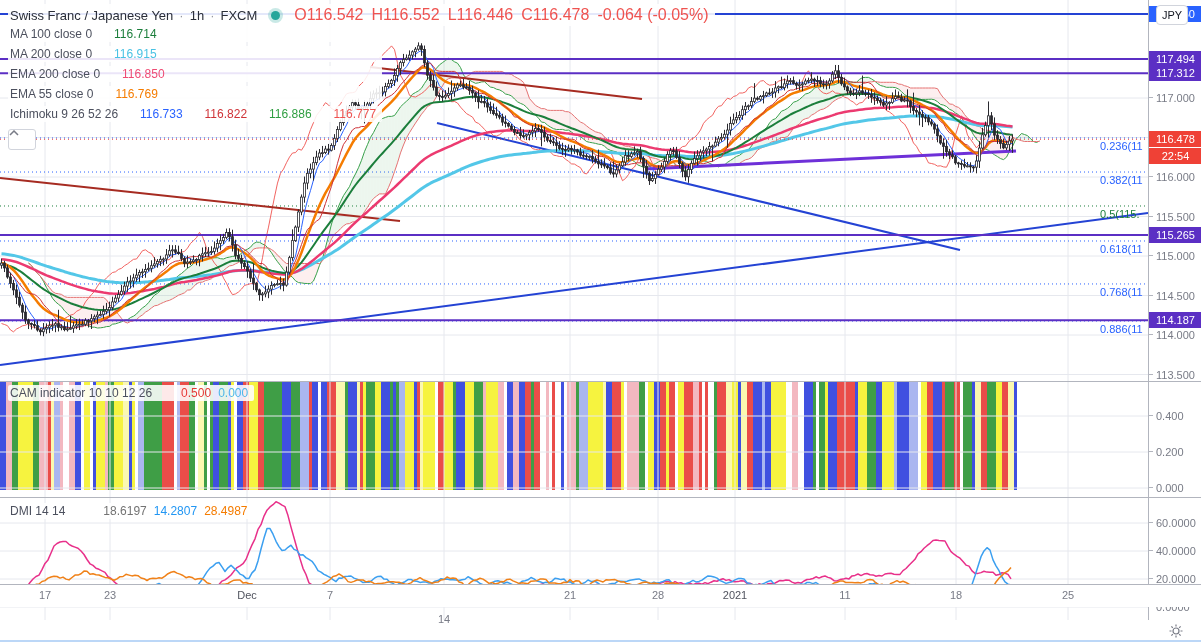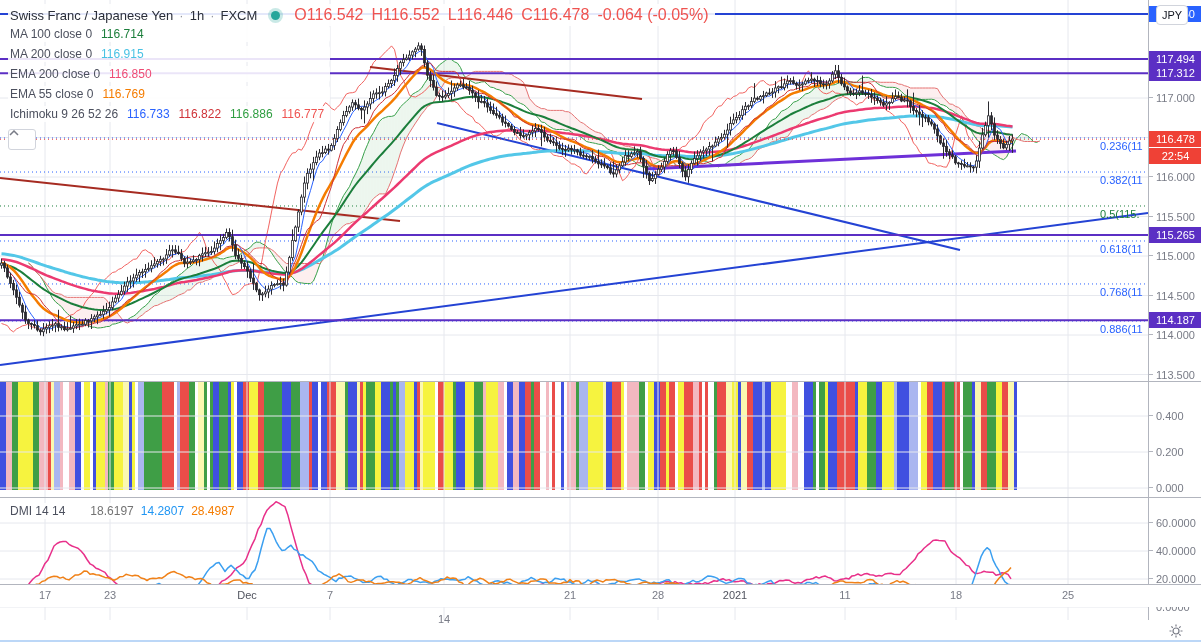--- a/index.html
+++ b/index.html
@@ -12,21 +12,21 @@
   .sep{position:absolute;left:0;width:1201px;height:1px;background:#b2b5be;z-index:6;}
   .axis-col{position:absolute;left:1148px;top:0;width:53px;height:620px;background:#fff;
             border-left:1px solid #b2b5be;z-index:5;}
   .axis-label{position:absolute;left:0;width:53px;padding-left:7px;box-sizing:border-box;
               font-size:11px;color:#787b86;line-height:12px;}
   .axis-label::before{content:"";position:absolute;left:0;top:5px;width:4px;height:1px;background:#b2b5be;}
   .badge{position:absolute;left:0;width:53px;height:16px;box-sizing:border-box;color:#fff;
          font-size:11px;line-height:16px;text-align:center;z-index:6;}
   .fib-label{position:absolute;font-size:11px;white-space:nowrap;z-index:4;}
   .legend{position:absolute;display:flex;flex-direction:column;align-items:flex-start;z-index:7;}
-  .legend-row{display:flex;align-items:flex-end;gap:9px;background:rgba(255,255,255,0.88);
+  .legend-row{display:flex;align-items:flex-end;gap:22px;background:rgba(255,255,255,0.88);
               padding:1px 6px 1px 2px;border-radius:2px;font-size:12px;color:#4c505e;margin-bottom:4px;}
   .legend-row .val{font-size:12px;}
   .title-row{display:flex;align-items:center;gap:6px;background:rgba(255,255,255,0.88);
              padding:2px 6px 2px 2px;border-radius:2px;font-size:13px;color:#2a2e39;}
   .title-sep{color:#9598a1;}
   .dot-ind{width:9px;height:9px;border-radius:50%;background:#26a69a;box-shadow:0 0 0 3px rgba(38,166,154,.25);margin:0 8px;}
   .ohlc{display:flex;gap:8px;font-size:16px;}
   .collapse-btn{position:absolute;left:8px;top:129px;width:26px;height:19px;border:1px solid #d1d4dc;
                 border-radius:3px;background:#fff;color:#787b86;font-size:11px;line-height:17px;
                 text-align:center;z-index:7;}
@@ -1494,20 +1494,26 @@
         </div>
       </div>
   </div>
 
   <div class="collapse-btn">
     <svg width="10" height="6" viewBox="0 0 10 6">
         <polyline points="1,5 5,1 9,5" fill="none" stroke="#787b86" stroke-width="1.5"></polyline>
       </svg>
   </div>
 
+  <div class="legend" style="left:8px;top:385px">
+    <div class="legend-row">
+      <span>CAM indicator 10 10 12 26</span>
+      <span id="cam-vals"><span style="color: rgb(229, 57, 53); margin-left: 7px;">0.500</span><span style="color: rgb(77, 182, 232); margin-left: 7px;">0.000</span></span>
+    </div>
+  </div>
 
   <div class="legend" style="left:8px;top:503px">
     <div class="legend-row">
       <span>DMI 14 14</span>
       <span id="dmi-vals"><span style="color: #737373; margin-left: 16px;">18.6197</span><span style="color: rgb(33, 150, 243); margin-left: 7px;">14.2807</span><span style="color: rgb(245, 124, 0); margin-left: 7px;">28.4987</span></span>
     </div>
   </div>
 
   <div id="fib-labels">
       <div class="fib-label" style="left: 1100px; top: 139.974px; color: rgb(41, 98, 255);">0.236(11</div>

